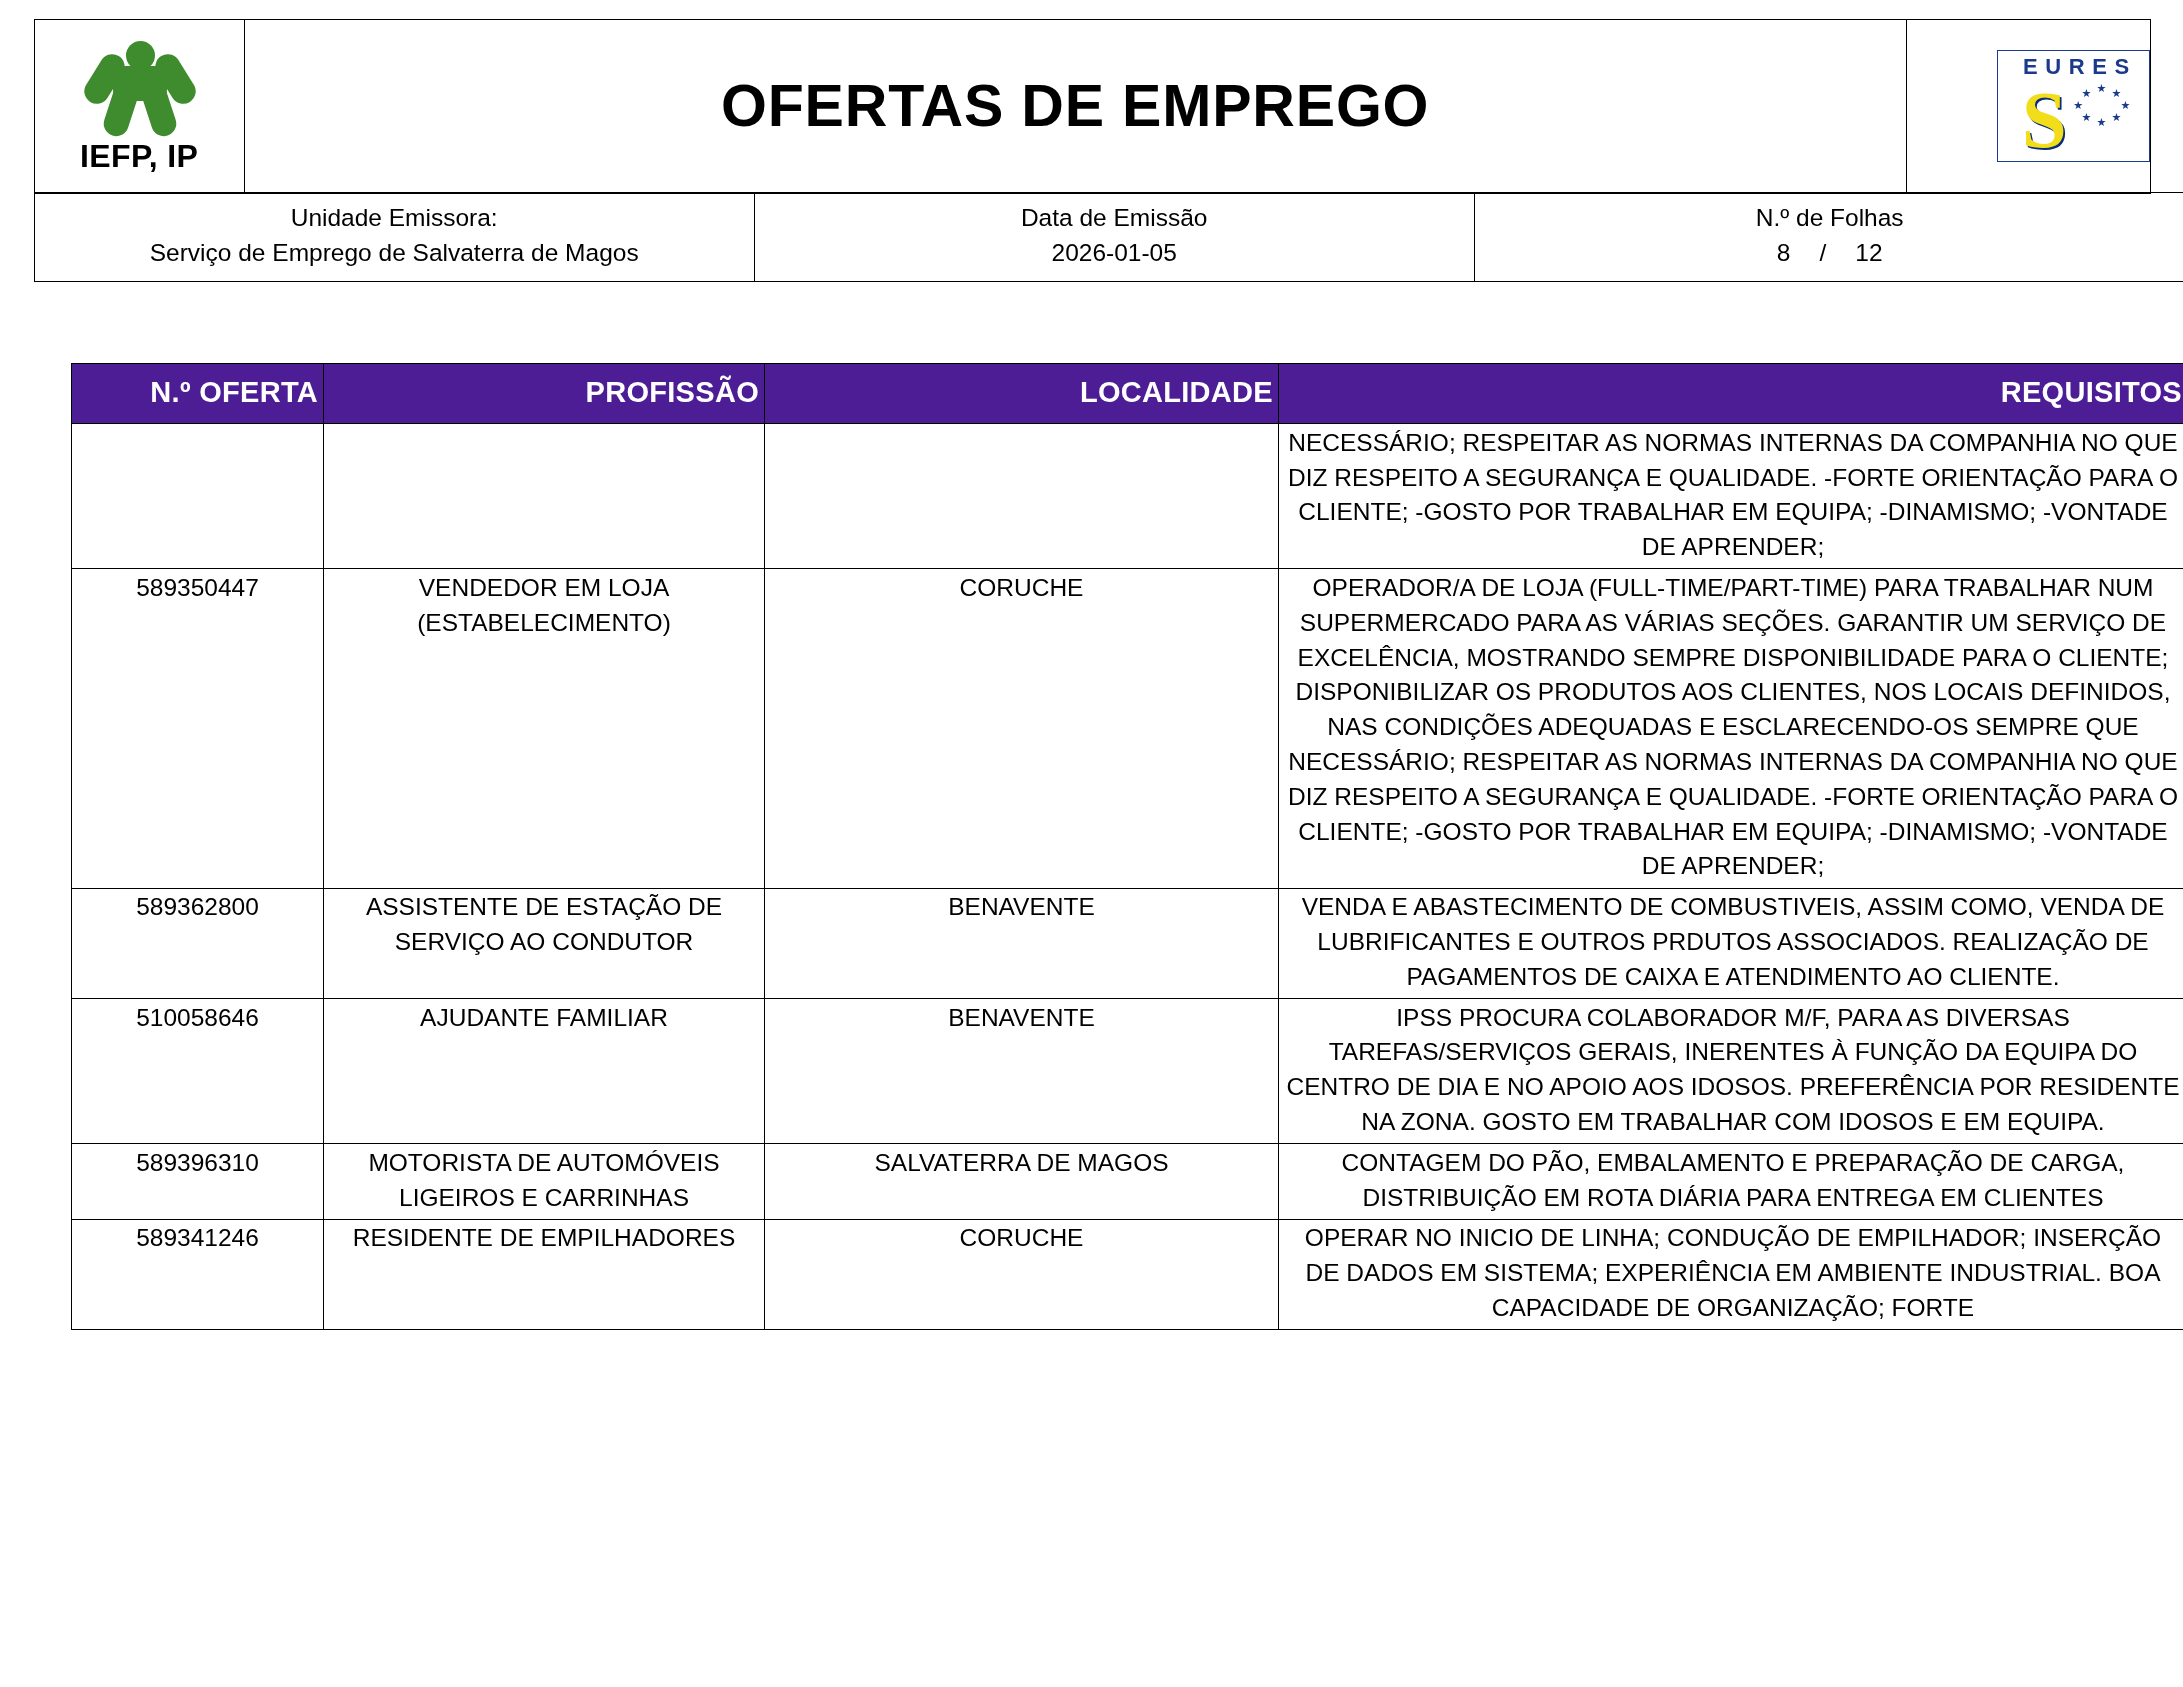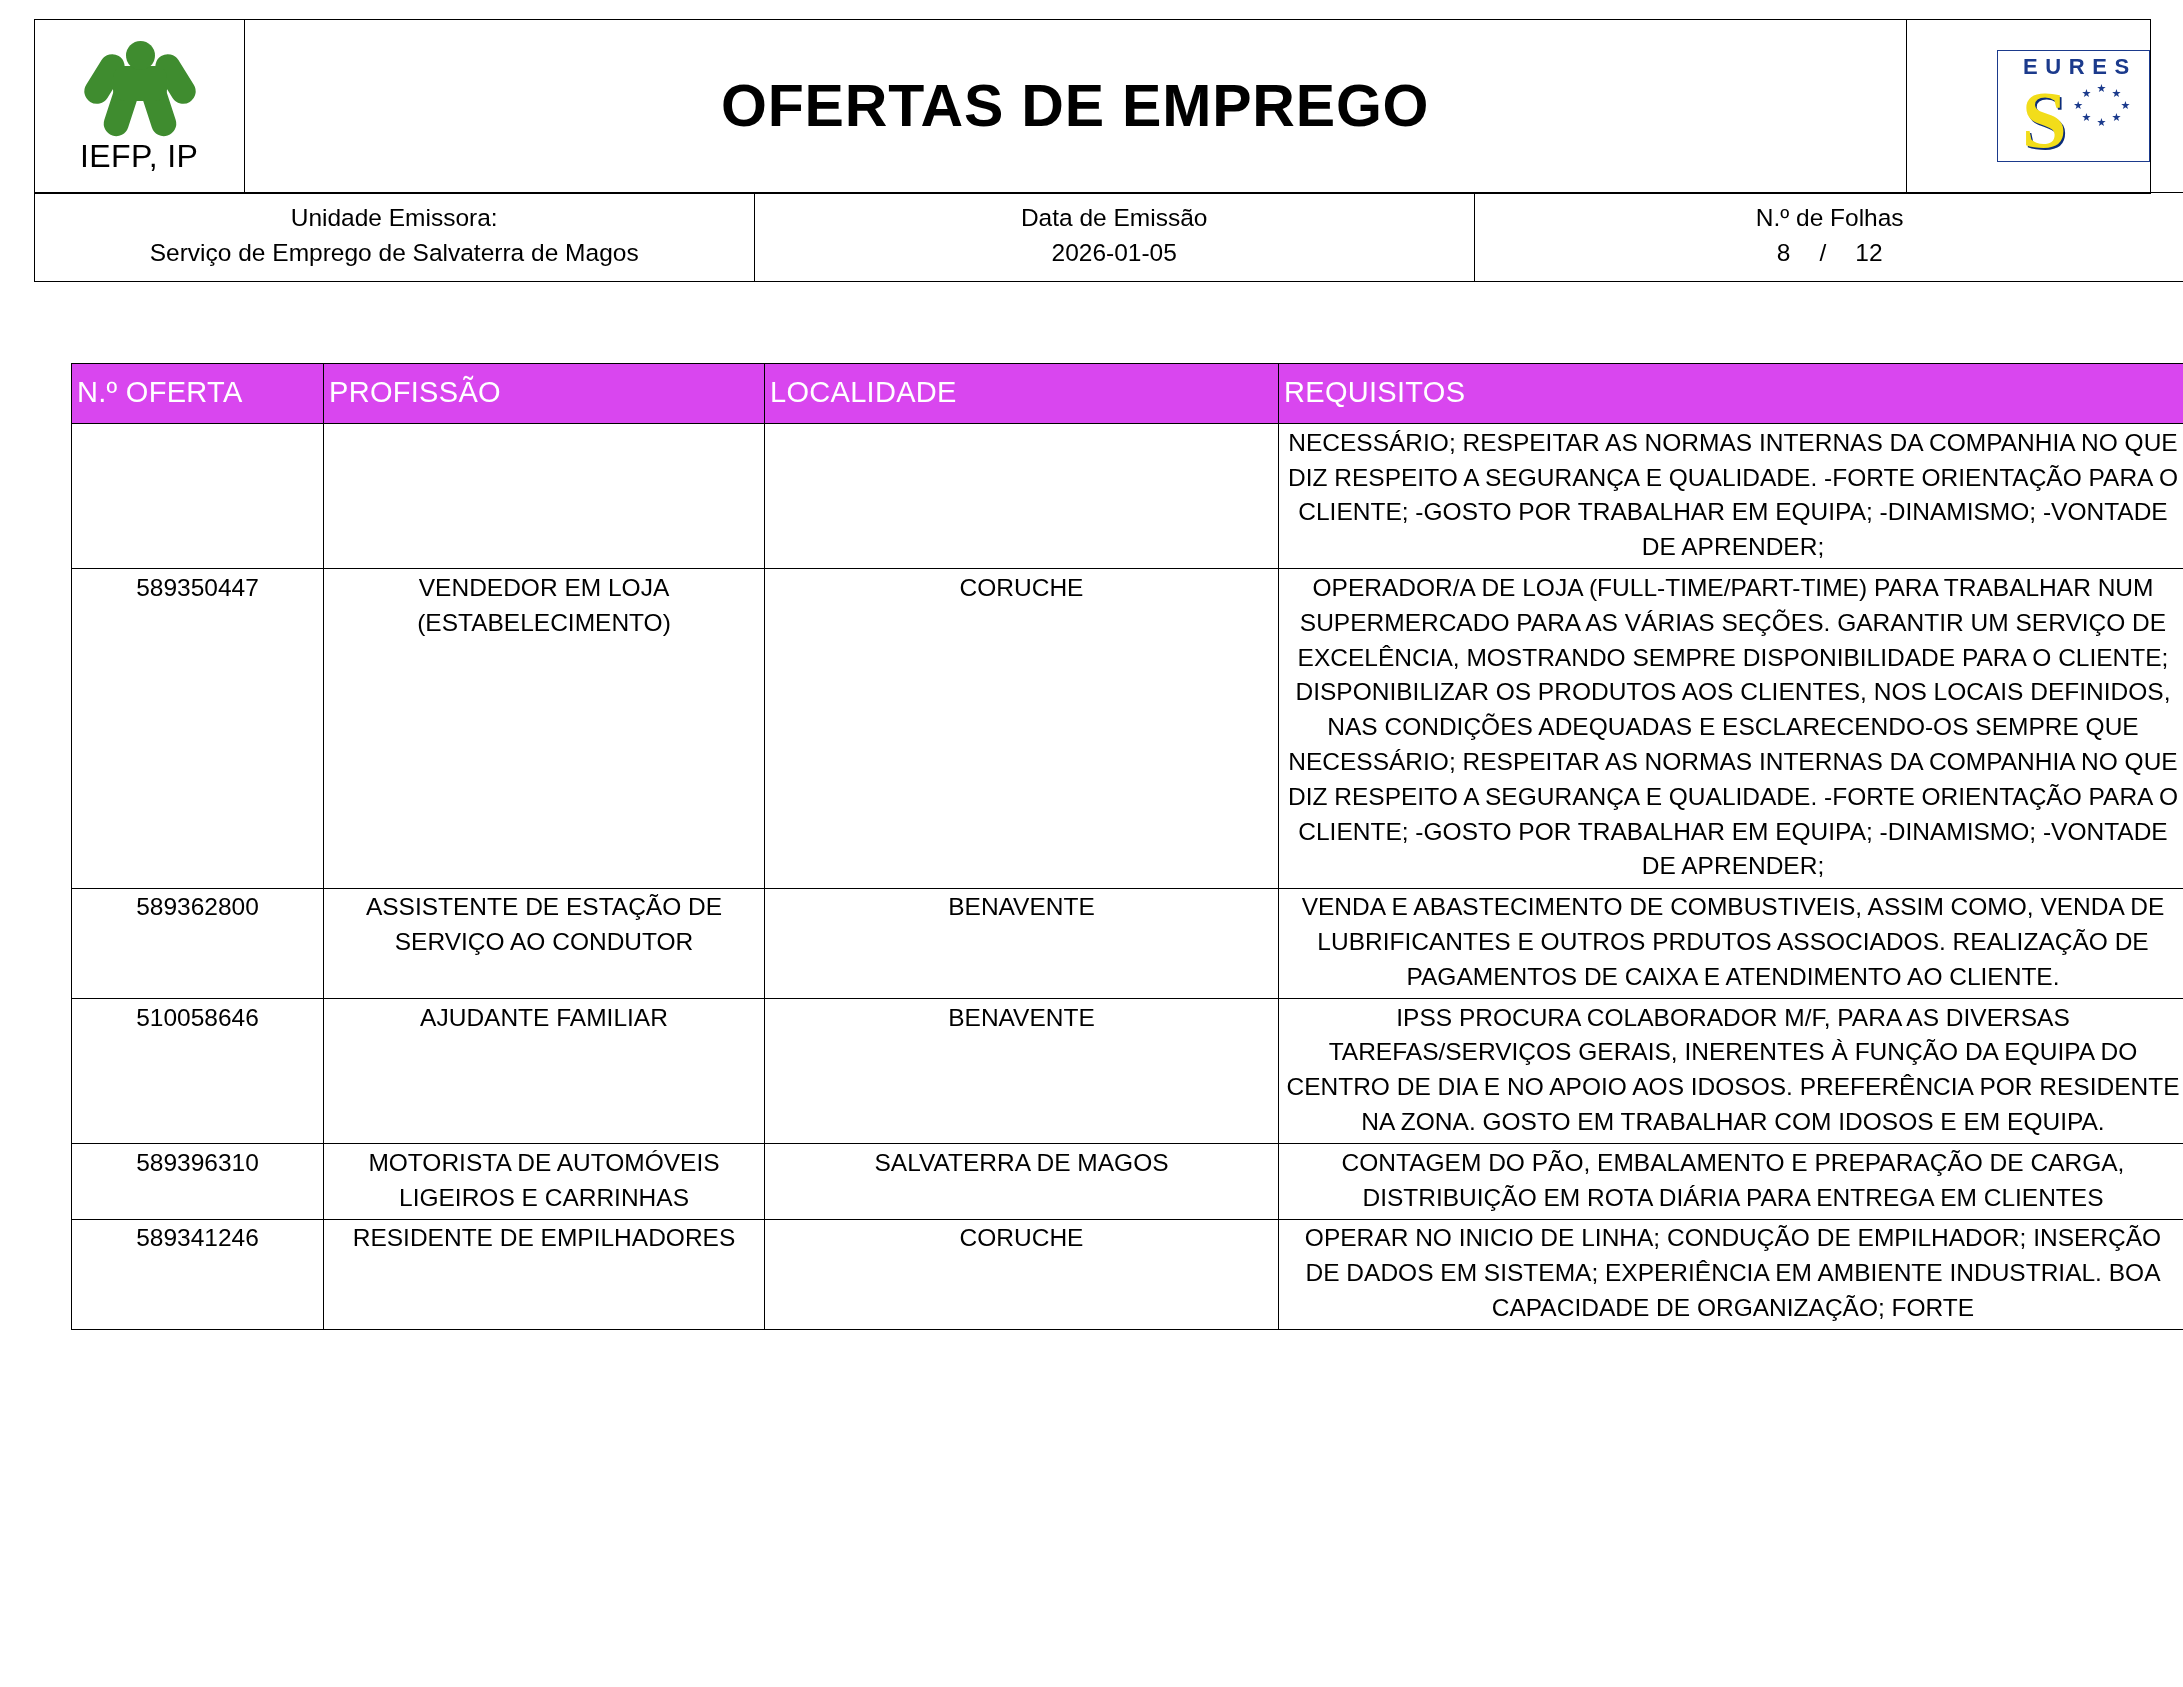--- a/index.html
+++ b/index.html
@@ -78,21 +78,21 @@
     border-radius: 50%;
   }
   .iefp-mark .b1 { width: 29px; height: 29px; left: 39px; top: 0px; }
   .iefp-mark .b2 { width: 25px; height: 54px; left: 5px;  top: 11.8px; transform: rotate(32deg); border-radius: 15px;}
   .iefp-mark .b3 { width: 25px; height: 54px; left: 76px; top: 11.8px; transform: rotate(-32deg); border-radius: 15px;}
   .iefp-mark .b4 { width: 25px; height: 59px; left: 22px; top: 37px; transform: rotate(18deg); border-radius: 13.5px;}
   .iefp-mark .b5 { width: 25px; height: 59px; left: 59px; top: 37px; transform: rotate(-18deg); border-radius: 13.5px;}
   .iefp-mark .b6 { width: 54px; height: 35px; left: 26px; top: 25px; border-radius: 11.8px;}
   .iefp-text {
     font-size: 32px;
-    font-weight: normal;
+    font-weight: bold;
     letter-spacing: 0.4px;
   }
 
   
   .eures-logo {
     display: inline-block;
     border: 1.7px solid #1b3a8c;
     padding: 5px 11.8px 6.7px 11.8px;
     line-height: 1;
   }
@@ -167,25 +167,25 @@
     table-layout: fixed;
   }
   .offers th, .offers td {
     border: 1.7px solid #000000;
     font-size: 24.5px;
     line-height: 1.42;
     padding: 1.7px 6.7px 3.4px 6.7px;
     vertical-align: top;
   }
   .offers thead th {
-    background: #d946ef;
+    background: #4c1d95;
     color: #ffffff;
-    font-weight: normal;
+    font-weight: bold;
     font-size: 29px;
-    text-align: left;
+    text-align: right;
     padding: 8.4px 5px 10px 5px;
     letter-spacing: 0.3px;
   }
   .col-oferta { width: 241px; }
   .col-profissao { width: 430px; }
   .col-localidade { width: 503px; }
   .col-requisitos { width: 898px; }
 
   .c-center { text-align: center; }
   .c-req { text-align: center; }

